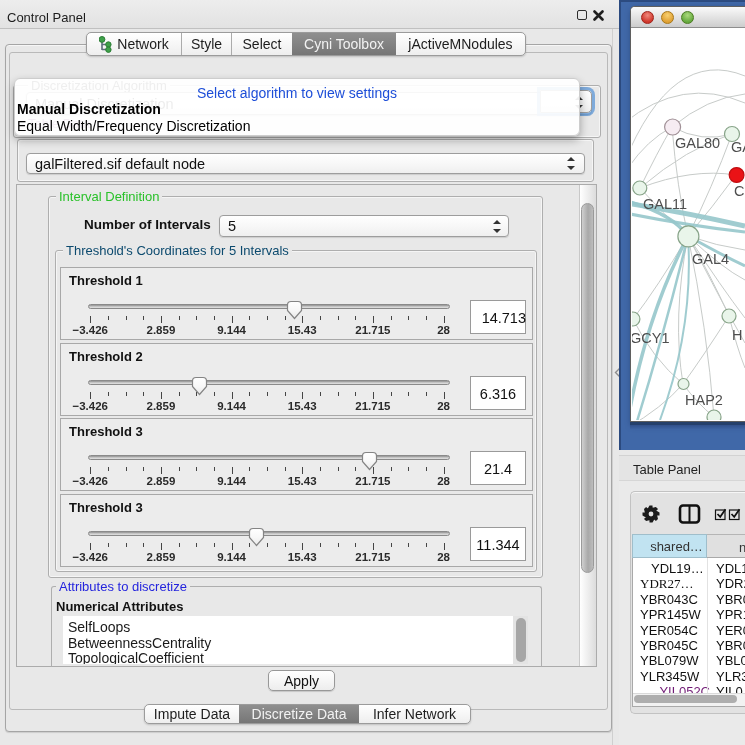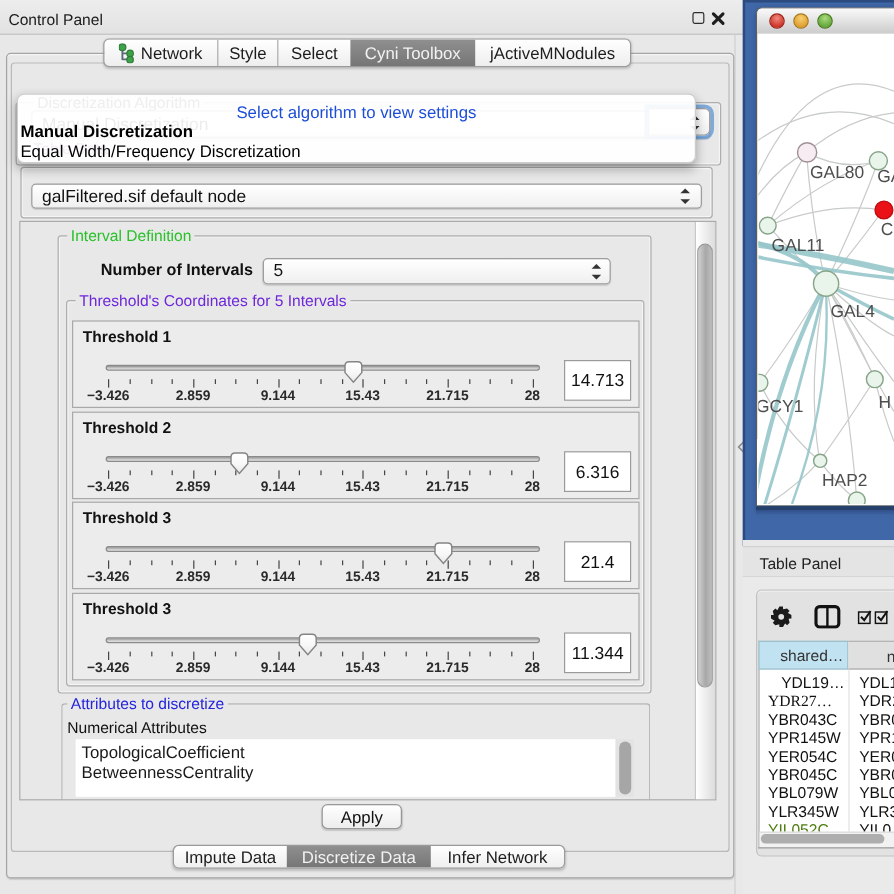--- a/index.html
+++ b/index.html
@@ -61,21 +61,21 @@
 <div style="position:absolute;left:579px;top:185px;width:17px;height:481px;background:linear-gradient(to right,#ffffff,#dcdcdc);border-left:1px solid #c8c8c8;"></div>
 <div style="position:absolute;left:581px;top:203px;width:13px;height:370px;background:linear-gradient(to right,#cfcfcf,#a8a8a8 55%,#bdbdbd);border:1px solid #9a9a9a;border-radius:7px;"></div>
 <div class="etched" style="position:absolute;left:48px;top:196px;width:495px;height:382px;"></div>
 <div class="gtitle" style="left:56px;top:190px;color:#29c129;">Interval Definition</div>
 <div style="position:absolute;left:84px;top:217px;width:170px;height:15px;font-size:13.5px;font-weight:bold;color:#111;">Number of Intervals</div>
 <div class="combo" style="position:absolute;left:219px;top:215px;width:290px;height:22px;">
     <span class="txt">5</span>
     <span class="arrows" style="right:7px;top:4px;"></span>
   </div>
 <div class="etched" style="position:absolute;left:55px;top:250px;width:482px;height:322px;"></div>
-<div class="gtitle" style="left:63px;top:244px;color:#6d28d9;">Threshold's Coordinates for 5 Intervals</div>
+<div class="gtitle" style="left:63px;top:244px;color:#0c4a6e;">Threshold's Coordinates for 5 Intervals</div>
 <div style="position:absolute;left:60px;top:267px;width:473px;height:73px;border:1px solid #a8a8a8;background:#ececec;"></div>
 <div style="position:absolute;left:69px;top:273px;width:140px;height:15px;font-size:13px;font-weight:bold;color:#111;">Threshold 1</div>
 <div style="position:absolute;left:88.0px;top:304px;width:362.0px;height:5px;background:linear-gradient(#8f8f8f,#c9c9c9 55%,#e2e2e2);border:1px solid #8a8a8a;border-radius:3px;"></div>
 <div style="position:absolute;left:90.2px;top:316px;width:1px;height:7px;background:#454545;"></div>
 <div style="position:absolute;left:107.9px;top:316px;width:1px;height:4px;background:#454545;"></div>
 <div style="position:absolute;left:125.5px;top:316px;width:1px;height:4px;background:#454545;"></div>
 <div style="position:absolute;left:143.2px;top:316px;width:1px;height:4px;background:#454545;"></div>
 <div style="position:absolute;left:160.9px;top:316px;width:1px;height:7px;background:#454545;"></div>
 <div style="position:absolute;left:178.6px;top:316px;width:1px;height:4px;background:#454545;"></div>
 <div style="position:absolute;left:196.2px;top:316px;width:1px;height:4px;background:#454545;"></div>
@@ -103,21 +103,21 @@
 <defs>
       <linearGradient id="th1" x1="0" y1="0" x2="0" y2="1">
         <stop offset="0" stop-color="#ffffff"></stop>
         <stop offset="0.55" stop-color="#f7f7f7"></stop>
         <stop offset="1" stop-color="#e8e8e8"></stop>
       </linearGradient>
     </defs>
 <path d="M1.5 5 Q1.5 1.5 5 1.5 L12 1.5 Q15.5 1.5 15.5 5 L15.5 10.5 L8.5 18.5 L1.5 10.5 Z" fill="url(#th1)" stroke="#848484" stroke-width="1.2"></path>
   </svg>
 <div style="position:absolute;left:470px;top:300px;width:56px;height:34px;background:#fff;border:1px solid #9a9a9a;"></div>
-<div style="position:absolute;left:470px;top:311px;width:56px;height:16px;font-size:14.5px;color:#111;text-align:center;line-height:14px;">14.713</div>
+<div style="position:absolute;left:470px;top:311px;width:56px;height:16px;font-size:14.5px;color:#111;text-align:right;line-height:14px;">14.713</div>
 <div style="position:absolute;left:60px;top:343px;width:473px;height:73px;border:1px solid #a8a8a8;background:#ececec;"></div>
 <div style="position:absolute;left:69px;top:349px;width:140px;height:15px;font-size:13px;font-weight:bold;color:#111;">Threshold 2</div>
 <div style="position:absolute;left:88.0px;top:380px;width:362.0px;height:5px;background:linear-gradient(#8f8f8f,#c9c9c9 55%,#e2e2e2);border:1px solid #8a8a8a;border-radius:3px;"></div>
 <div style="position:absolute;left:90.2px;top:392px;width:1px;height:7px;background:#454545;"></div>
 <div style="position:absolute;left:107.9px;top:392px;width:1px;height:4px;background:#454545;"></div>
 <div style="position:absolute;left:125.5px;top:392px;width:1px;height:4px;background:#454545;"></div>
 <div style="position:absolute;left:143.2px;top:392px;width:1px;height:4px;background:#454545;"></div>
 <div style="position:absolute;left:160.9px;top:392px;width:1px;height:7px;background:#454545;"></div>
 <div style="position:absolute;left:178.6px;top:392px;width:1px;height:4px;background:#454545;"></div>
 <div style="position:absolute;left:196.2px;top:392px;width:1px;height:4px;background:#454545;"></div>
@@ -232,24 +232,25 @@
         <stop offset="0.55" stop-color="#f7f7f7"></stop>
         <stop offset="1" stop-color="#e8e8e8"></stop>
       </linearGradient>
     </defs>
 <path d="M1.5 5 Q1.5 1.5 5 1.5 L12 1.5 Q15.5 1.5 15.5 5 L15.5 10.5 L8.5 18.5 L1.5 10.5 Z" fill="url(#th4)" stroke="#848484" stroke-width="1.2"></path>
   </svg>
 <div style="position:absolute;left:470px;top:527px;width:56px;height:34px;background:#fff;border:1px solid #9a9a9a;"></div>
 <div style="position:absolute;left:470px;top:538px;width:56px;height:16px;font-size:14.5px;color:#111;text-align:center;line-height:14px;">11.344</div>
 <div style="position:absolute;left:51px;top:586px;width:491px;height:81px;border:1px solid #aeaeae;border-bottom:none;border-radius:3px 3px 0 0;"></div>
 <div class="gtitle" style="left:56px;top:580px;color:#2424dd;">Attributes to discretize</div>
-<div style="position:absolute;left:56px;top:599px;width:200px;height:15px;font-size:13px;font-weight:normal;color:#111;">Numerical Attributes</div>
+<div style="position:absolute;left:56px;top:599px;width:200px;height:15px;font-size:13px;font-weight:bold;color:#111;">Numerical Attributes</div>
 <div style="position:absolute;left:63px;top:616px;width:450px;height:48px;background:#ffffff;overflow:hidden;padding-top:4px;">
+    <div style="height:15.5px;line-height:15.5px;padding-left:5px;font-size:14px;color:#1a1a1a;white-space:nowrap;">SelfLoops</div>
+    <div style="height:15.5px;line-height:15.5px;padding-left:5px;font-size:14px;color:#1a1a1a;white-space:nowrap;">BetweennessCentrality</div>
     <div style="height:15.5px;line-height:15.5px;padding-left:5px;font-size:14px;color:#1a1a1a;white-space:nowrap;">TopologicalCoefficient</div>
-    <div style="height:15.5px;line-height:15.5px;padding-left:5px;font-size:14px;color:#1a1a1a;white-space:nowrap;">BetweennessCentrality</div>
   </div>
 <div style="position:absolute;left:513px;top:616px;width:15px;height:48px;background:#e3e3e3;"></div>
 <div style="position:absolute;left:516px;top:618px;width:10px;height:44px;background:#a6a6a6;border-radius:5px;"></div>
 <div style="position:absolute;left:268px;top:670px;width:67px;height:21px;background:linear-gradient(#ffffff,#ededed);border:1px solid #989898;border-radius:5px;box-shadow:0 1px 1px rgba(0,0,0,.15);font-size:14px;color:#111;display:flex;align-items:center;justify-content:center;">Apply</div>
 <div class="seg" style="left:144px;top:704px;height:20px;">
 <div style="width:94px;">Impute Data</div>
 <div class="on" style="width:120px;">Discretize Data</div>
 <div style="width:111px;">Infer Network</div>
   </div>
 <div style="position:absolute;left:612px;top:29px;width:1px;height:716px;background:#cfcfcf;"></div>
@@ -346,21 +347,21 @@
 <div style="position:absolute;left:640px;top:607.2px;width:70px;height:15px;font-size:13px;color:#111;white-space:nowrap;">YPR145W</div>
 <div style="position:absolute;left:716px;top:607.2px;width:30px;height:15px;font-size:13px;color:#111;white-space:nowrap;">YPR1</div>
 <div style="position:absolute;left:640px;top:622.6px;width:70px;height:15px;font-size:13px;color:#111;white-space:nowrap;">YER054C</div>
 <div style="position:absolute;left:716px;top:622.6px;width:30px;height:15px;font-size:13px;color:#111;white-space:nowrap;">YER0</div>
 <div style="position:absolute;left:640px;top:638.0px;width:70px;height:15px;font-size:13px;color:#111;white-space:nowrap;">YBR045C</div>
 <div style="position:absolute;left:716px;top:638.0px;width:30px;height:15px;font-size:13px;color:#111;white-space:nowrap;">YBR0</div>
 <div style="position:absolute;left:640px;top:653.4px;width:70px;height:15px;font-size:13px;color:#111;white-space:nowrap;">YBL079W</div>
 <div style="position:absolute;left:716px;top:653.4px;width:30px;height:15px;font-size:13px;color:#111;white-space:nowrap;">YBL0</div>
 <div style="position:absolute;left:640px;top:668.8px;width:70px;height:15px;font-size:13px;color:#111;white-space:nowrap;">YLR345W</div>
 <div style="position:absolute;left:716px;top:668.8px;width:30px;height:15px;font-size:13px;color:#111;white-space:nowrap;">YLR3</div>
-<div style="position:absolute;left:640px;top:684.2px;width:70px;height:15px;font-size:13px;color:#4d7c0f;white-space:nowrap;">YIL052C</div>
+<div style="position:absolute;left:640px;top:684.2px;width:70px;height:15px;font-size:13px;color:#701a75;white-space:nowrap;text-align:right;">YIL052C</div>
 <div style="position:absolute;left:716px;top:684.2px;width:30px;height:15px;font-size:13px;color:#111;white-space:nowrap;">YIL0</div>
 <div style="position:absolute;left:707px;top:558px;width:1px;height:139px;background:#e2e2e2;"></div>
 <div style="position:absolute;left:633px;top:693px;width:112px;height:13px;background:#f2f2f2;border-top:1px solid #dadada;"></div>
 <div style="position:absolute;left:634px;top:695px;width:103px;height:8px;background:#aeaeae;border-radius:4px;"></div>
 <div style="position:absolute;left:632px;top:706px;width:113px;height:1px;background:#a9a9a9;"></div>
 <div style="position:absolute;left:14px;top:78px;width:566px;height:58px;background:rgba(255,255,255,0.92);border:1px solid #cdcdcd;border-radius:6px;box-shadow:0 4px 9px rgba(0,0,0,.32);"></div>
 <div style="position:absolute;left:14px;top:85px;width:566px;height:14px;font-size:14px;color:#1d4ed8;text-align:center;">Select algorithm to view settings</div>
 <div style="position:absolute;left:17px;top:101px;width:500px;height:15px;font-size:14px;font-weight:bold;color:#000;">Manual Discretization</div>
 <div style="position:absolute;left:17px;top:118px;width:500px;height:15px;font-size:14px;color:#000;">Equal Width/Frequency Discretization</div>
 </body></html>

